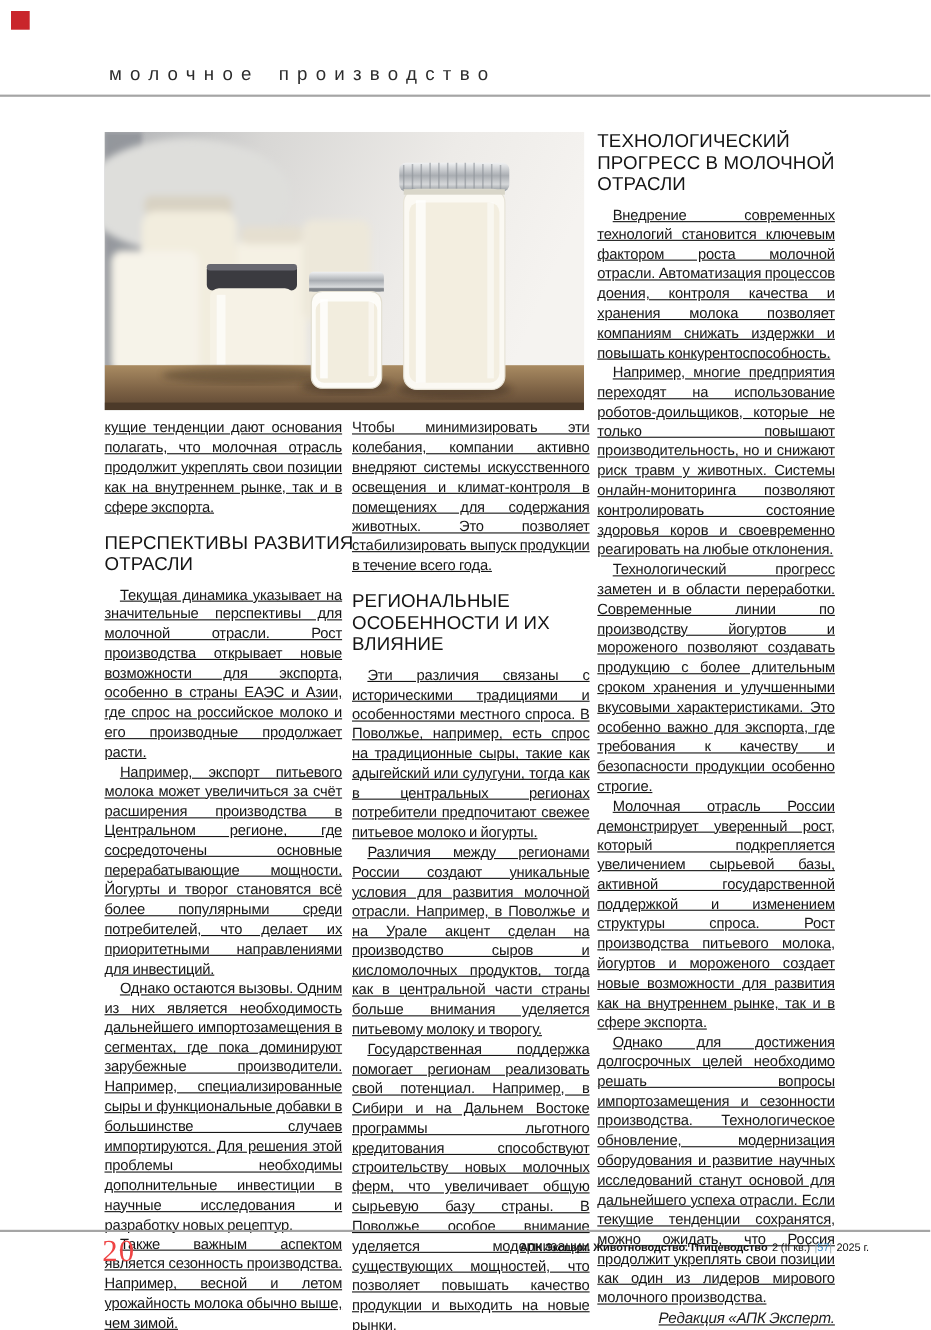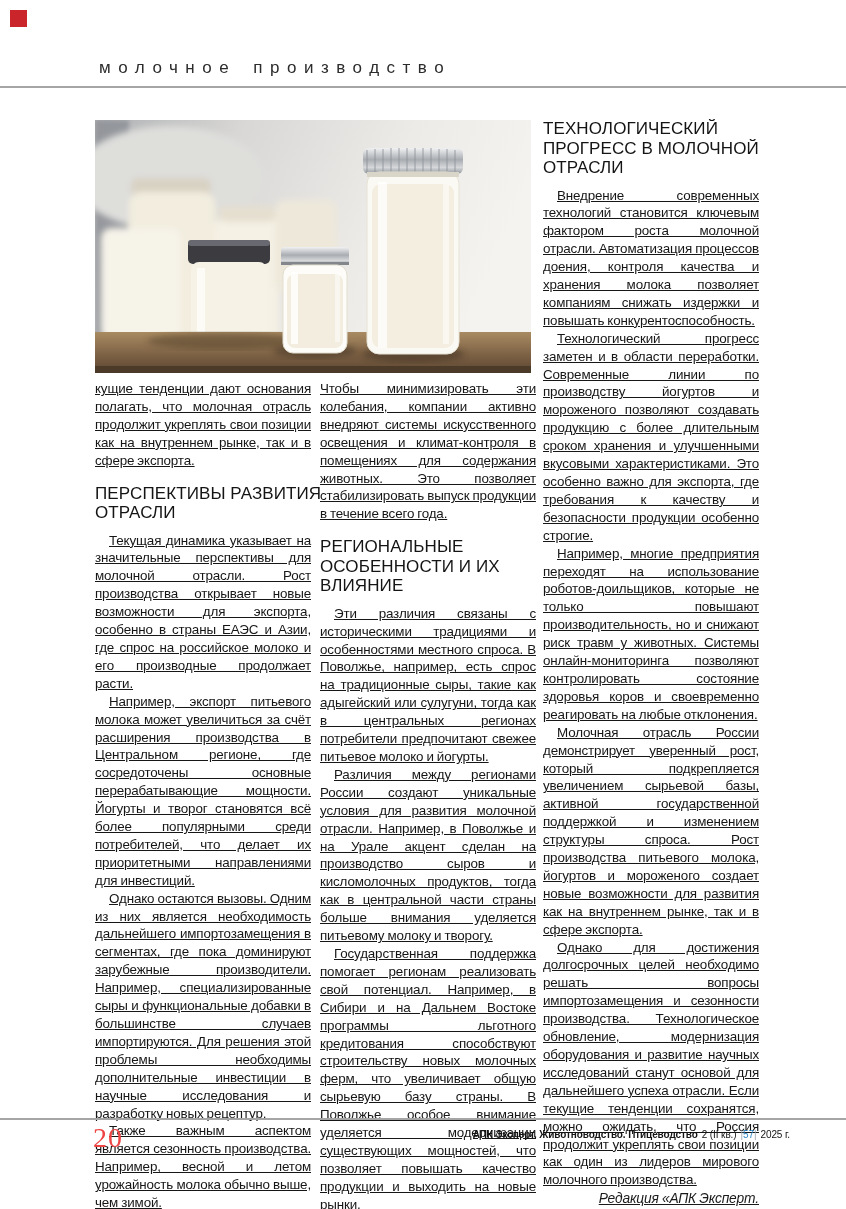--- a/index.html
+++ b/index.html
@@ -164,22 +164,22 @@
     <p>Эти различия связаны с историческими традициями и особенностями местного спроса. В Поволжье, например, есть спрос на традиционные сыры, такие как адыгейский или сулугуни, тогда как в центральных регионах потребители предпочитают свежее питьевое молоко и йогурты.</p>
     <p>Различия между регионами России создают уникальные условия для развития молочной отрасли. Например, в Поволжье и на Урале акцент сделан на производство сыров и кисломолочных продуктов, тогда как в центральной части страны больше внимания уделяется питьевому молоку и творогу.</p>
     <p>Государственная поддержка помогает регионам реализовать свой потенциал. Например, в Сибири и на Дальнем Востоке программы льготного кредитования способствуют строительству новых молочных ферм, что увеличивает общую сырьевую базу страны. В Поволжье особое внимание уделяется модернизации существующих мощностей, что позволяет повышать качество продукции и выходить на новые рынки.</p>
   </div>
 
   <div class="col col-3">
     <h2 class="first">ТЕХНОЛОГИЧЕСКИЙ
 ПРОГРЕСС В МОЛОЧНОЙ
 ОТРАСЛИ</h2>
     <p>Внедрение современных технологий становится ключевым фактором роста молочной отрасли. Автоматизация процессов доения, контроля качества и хранения молока позволяет компаниям снижать издержки и повышать конкурентоспособность.</p>
+    <p>Например, многие предприятия переходят на использование роботов-доильщиков, которые не только повышают производительность, но и снижают риск травм у животных. Системы онлайн-мониторинга позволяют контролировать состояние здоровья коров и своевременно реагировать на любые отклонения.</p>
     <p>Технологический прогресс заметен и в области переработки. Современные линии по производству йогуртов и мороженого позволяют создавать продукцию с более длительным сроком хранения и улучшенными вкусовыми характеристиками. Это особенно важно для экспорта, где требования к качеству и безопасности продукции особенно строгие.</p>
-    <p>Например, многие предприятия переходят на использование роботов-доильщиков, которые не только повышают производительность, но и снижают риск травм у животных. Системы онлайн-мониторинга позволяют контролировать состояние здоровья коров и своевременно реагировать на любые отклонения.</p>
     <p>Молочная отрасль России демонстрирует уверенный рост, который подкрепляется увеличением сырьевой базы, активной государственной поддержкой и изменением структуры спроса. Рост производства питьевого молока, йогуртов и мороженого создает новые возможности для развития как на внутреннем рынке, так и в сфере экспорта.</p>
     <p>Однако для достижения долгосрочных целей необходимо решать вопросы импортозамещения и сезонности производства. Технологическое обновление, модернизация оборудования и развитие научных исследований станут основой для дальнейшего успеха отрасли. Если текущие тенденции сохранятся, можно ожидать, что Россия продолжит укреплять свои позиции как один из лидеров мирового молочного производства.</p>
     <p class="signature">Редакция «АПК Эксперт.
 Животноводство.
 Птицеводство»</p>
   </div>
 
   <div class="rule rule-bottom"></div>
 
   <div class="page-number">20</div>

